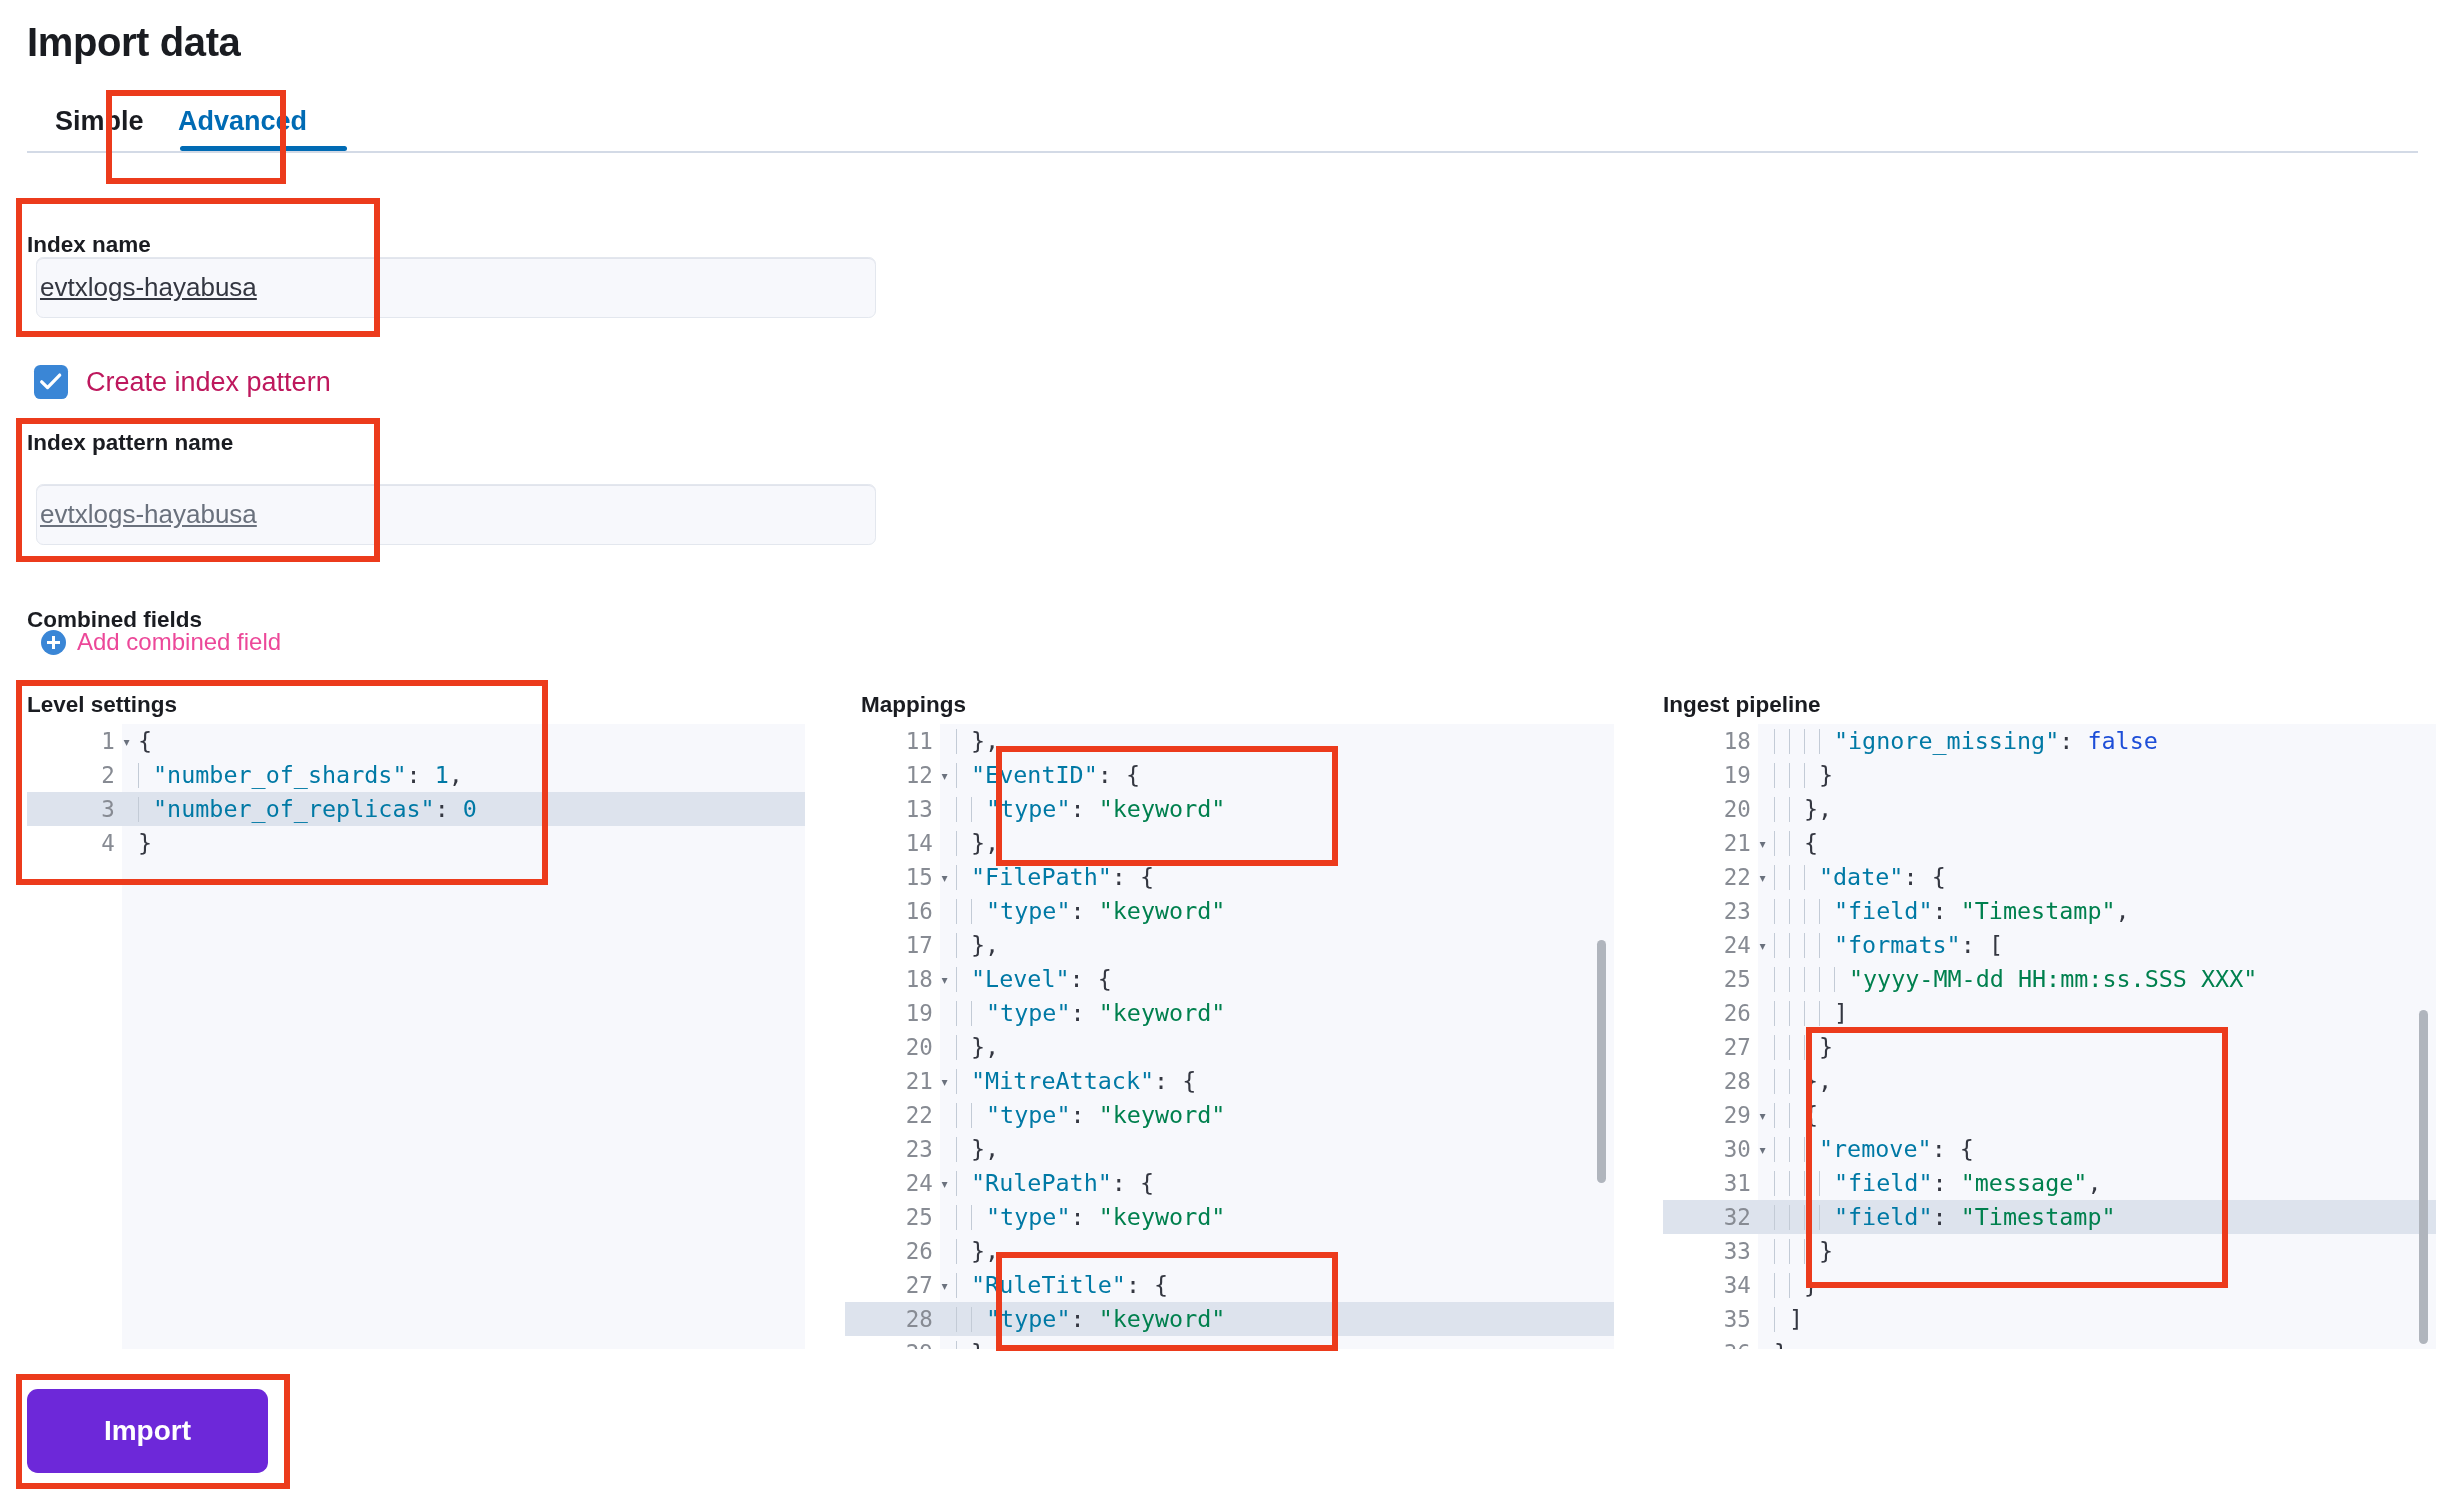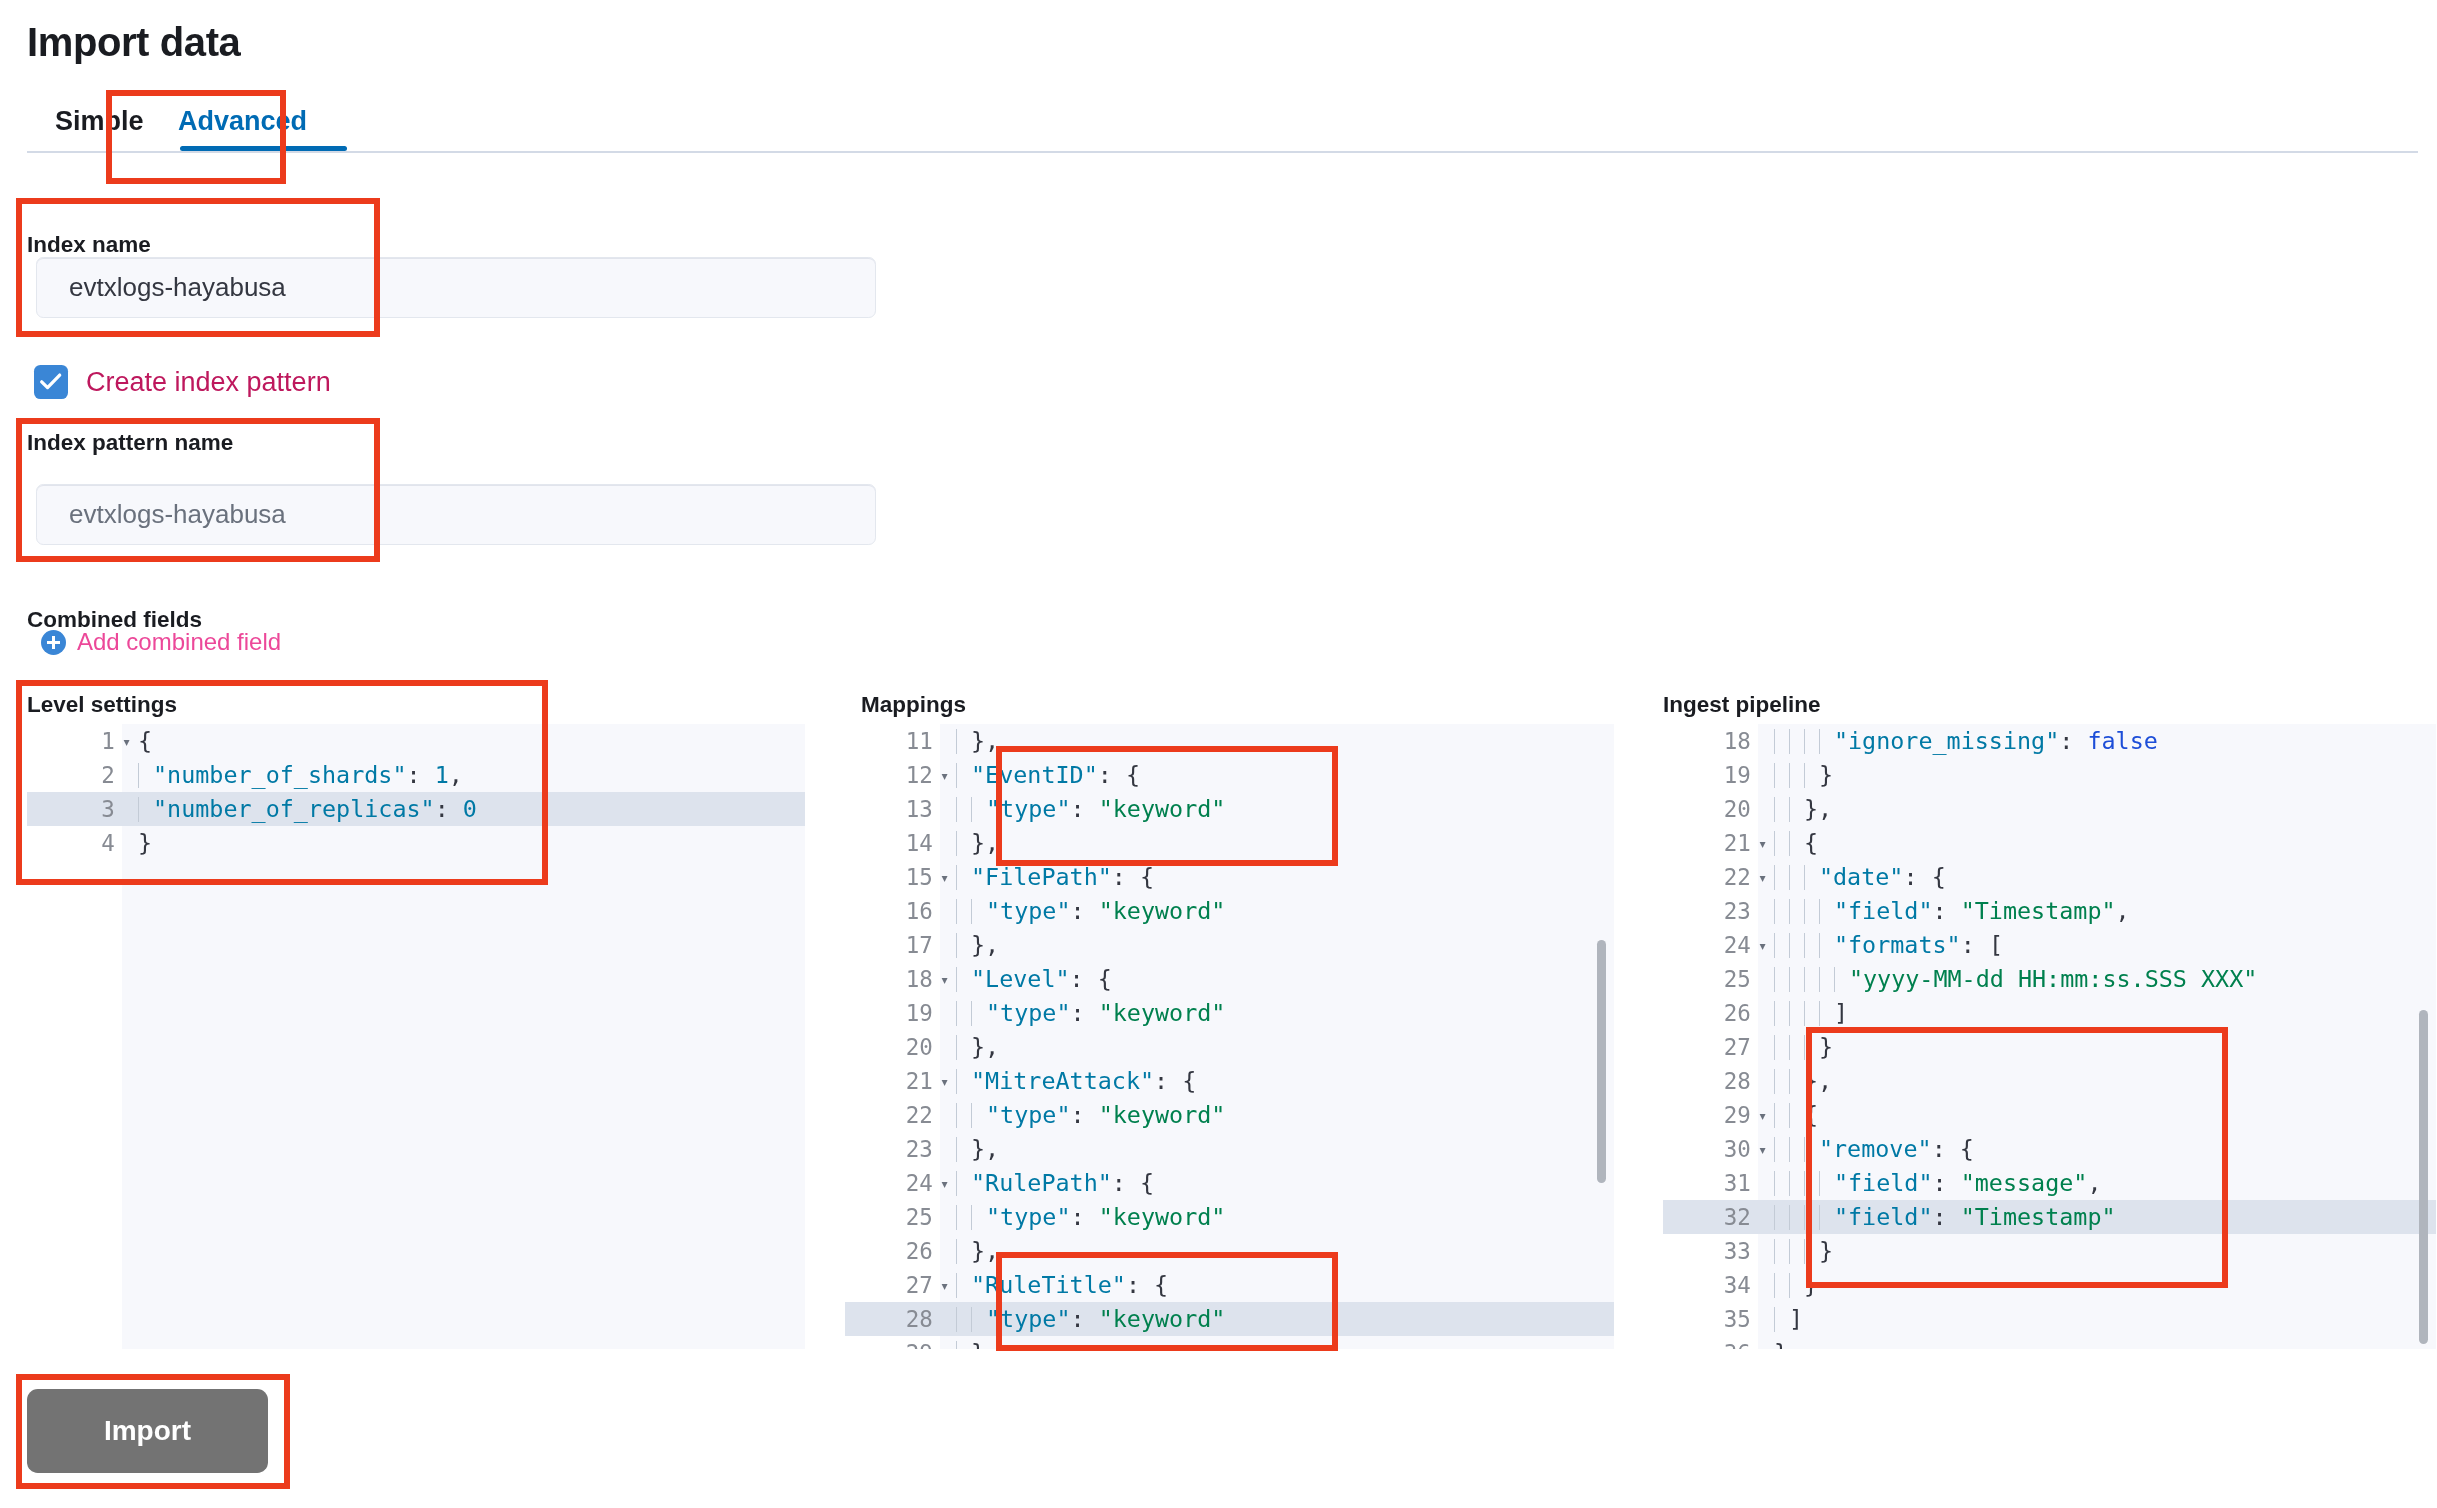--- a/index.html
+++ b/index.html
@@ -79,25 +79,26 @@
     left: 36px;
     width: 840px;
     height: 61px;
     box-sizing: border-box;
     background: #f7f8fc;
     border: 0.9px solid #e3e7ee;
     border-radius: 7.2px;
     box-shadow: 0 0.9px 0 0 #e1e4ec inset;
     font-size: 26px;
     color: #343741;
-    padding: 0 32px;
+    padding: 0 3px;
     line-height: 59px;
     font-family: "Liberation Sans", sans-serif;
     white-space: nowrap;
     overflow: hidden;
+    text-decoration: underline;
   }
   .text-input.placeholder { color: #6a717d; }
 
   
   .checkbox-row {
     position: absolute;
     left: 34px;
     top: 363px;
     height: 40px;
   }
@@ -240,21 +241,21 @@
     z-index: 5;
   }
 
   
   .import-btn {
     position: absolute;
     left: 27px;
     top: 1389px;
     width: 241px;
     height: 84px;
-    background: #737373;
+    background: #6d28d9;
     color: #ffffff;
     border: none;
     border-radius: 10.8px;
     font-size: 28px;
     font-weight: bold;
     font-family: "Liberation Sans", sans-serif;
     cursor: pointer;
   }
 
   

